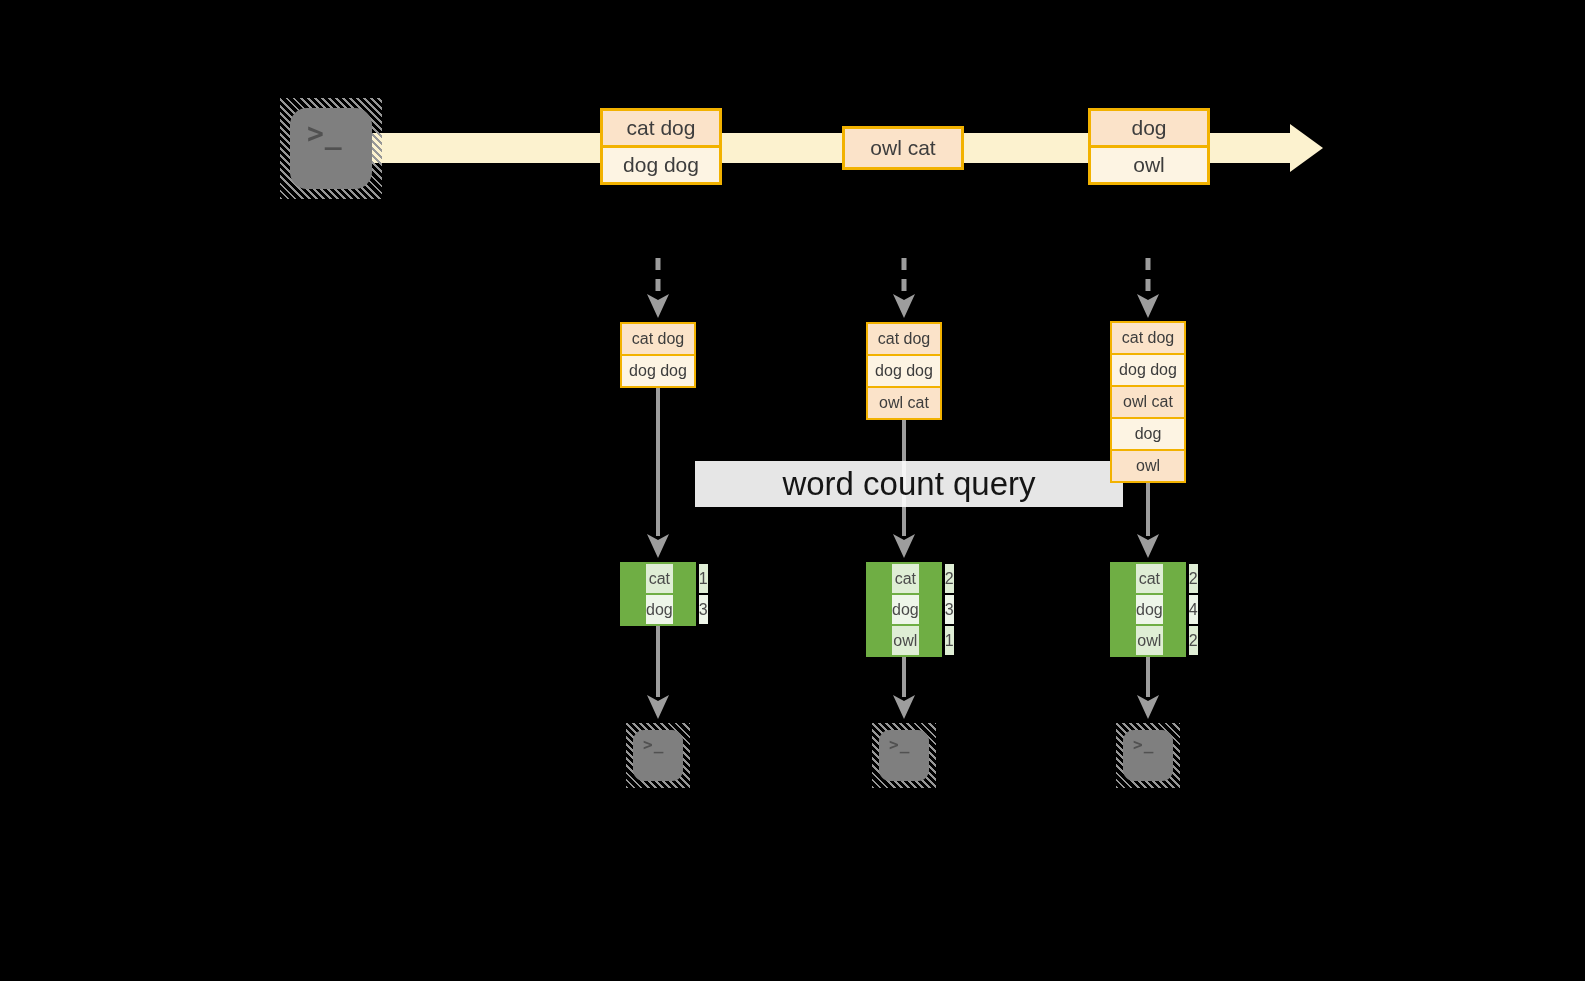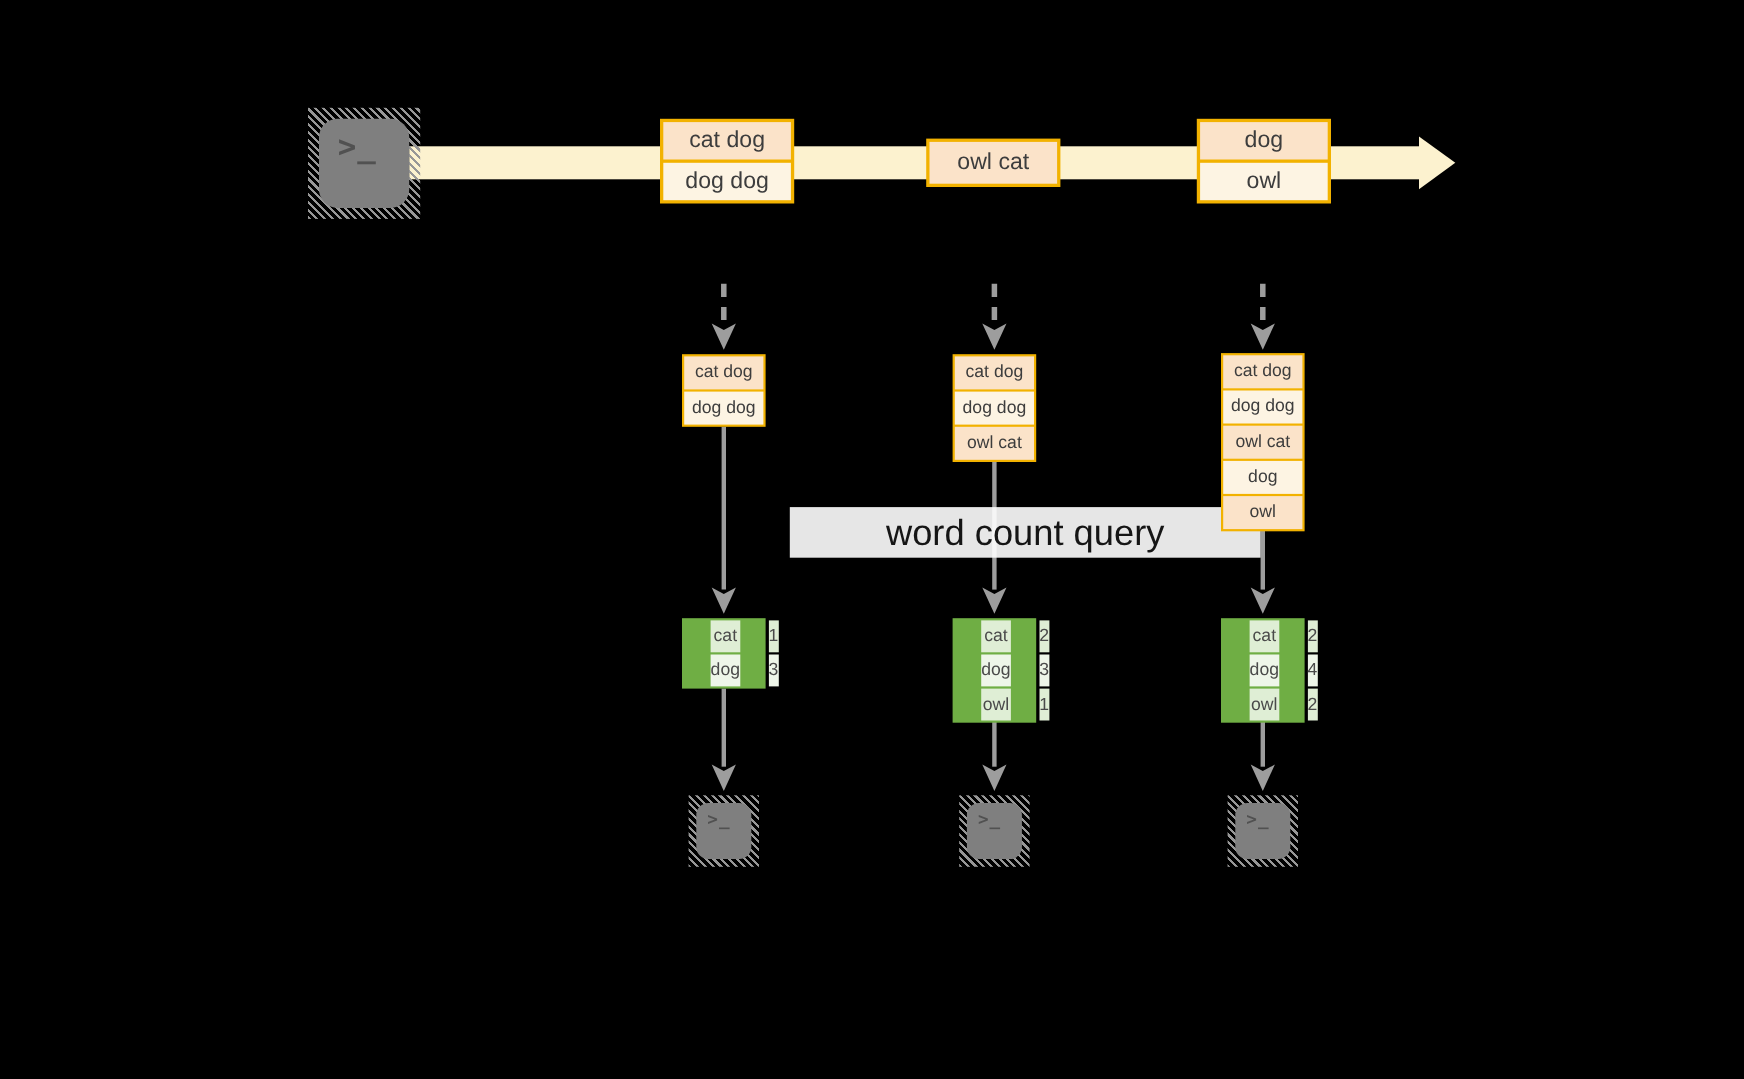--- a/index.html
+++ b/index.html
@@ -44,21 +44,21 @@
   .obox .cell{display:flex;align-items:center;justify-content:center;
         color:var(--text-dark);}
   .obox .cell:nth-child(odd){background:var(--cell-peach);}
   .obox .cell:nth-child(even){background:var(--cell-cream);}
   .obox.batch{width:122px;}
   .obox.batch .cell{height:34px;font-size:21px;}
   .obox.batch.single .cell{height:38px;}
   .obox.stack{width:76px;gap:2px;padding:2px;}
   .obox.stack .cell{height:30px;font-size:16px;}
   
-  .query{position:absolute;left:718px;top:461px;width:428px;height:46px;z-index:2;
+  .query{position:absolute;left:695px;top:461px;width:428px;height:46px;z-index:2;
         background:var(--query-bg);display:flex;align-items:center;justify-content:center;
         font-size:33px;color:#151515;}
   
   .gtable{position:absolute;z-index:3;width:76px;background:var(--table-border);
         display:grid;grid-template-columns:1.85fr 1fr;gap:2px;padding:2px;box-sizing:border-box;}
   .gtable .gc{height:29px;display:flex;align-items:center;justify-content:center;
         font-size:16px;color:var(--glyph-dark);}
   .gtable .gc{background:var(--cell-green-light);margin-left:24px;}
   .gtable .gc:nth-child(4n+1),.gtable .gc:nth-child(4n+2){background:var(--cell-green-dark);}
 </style>

